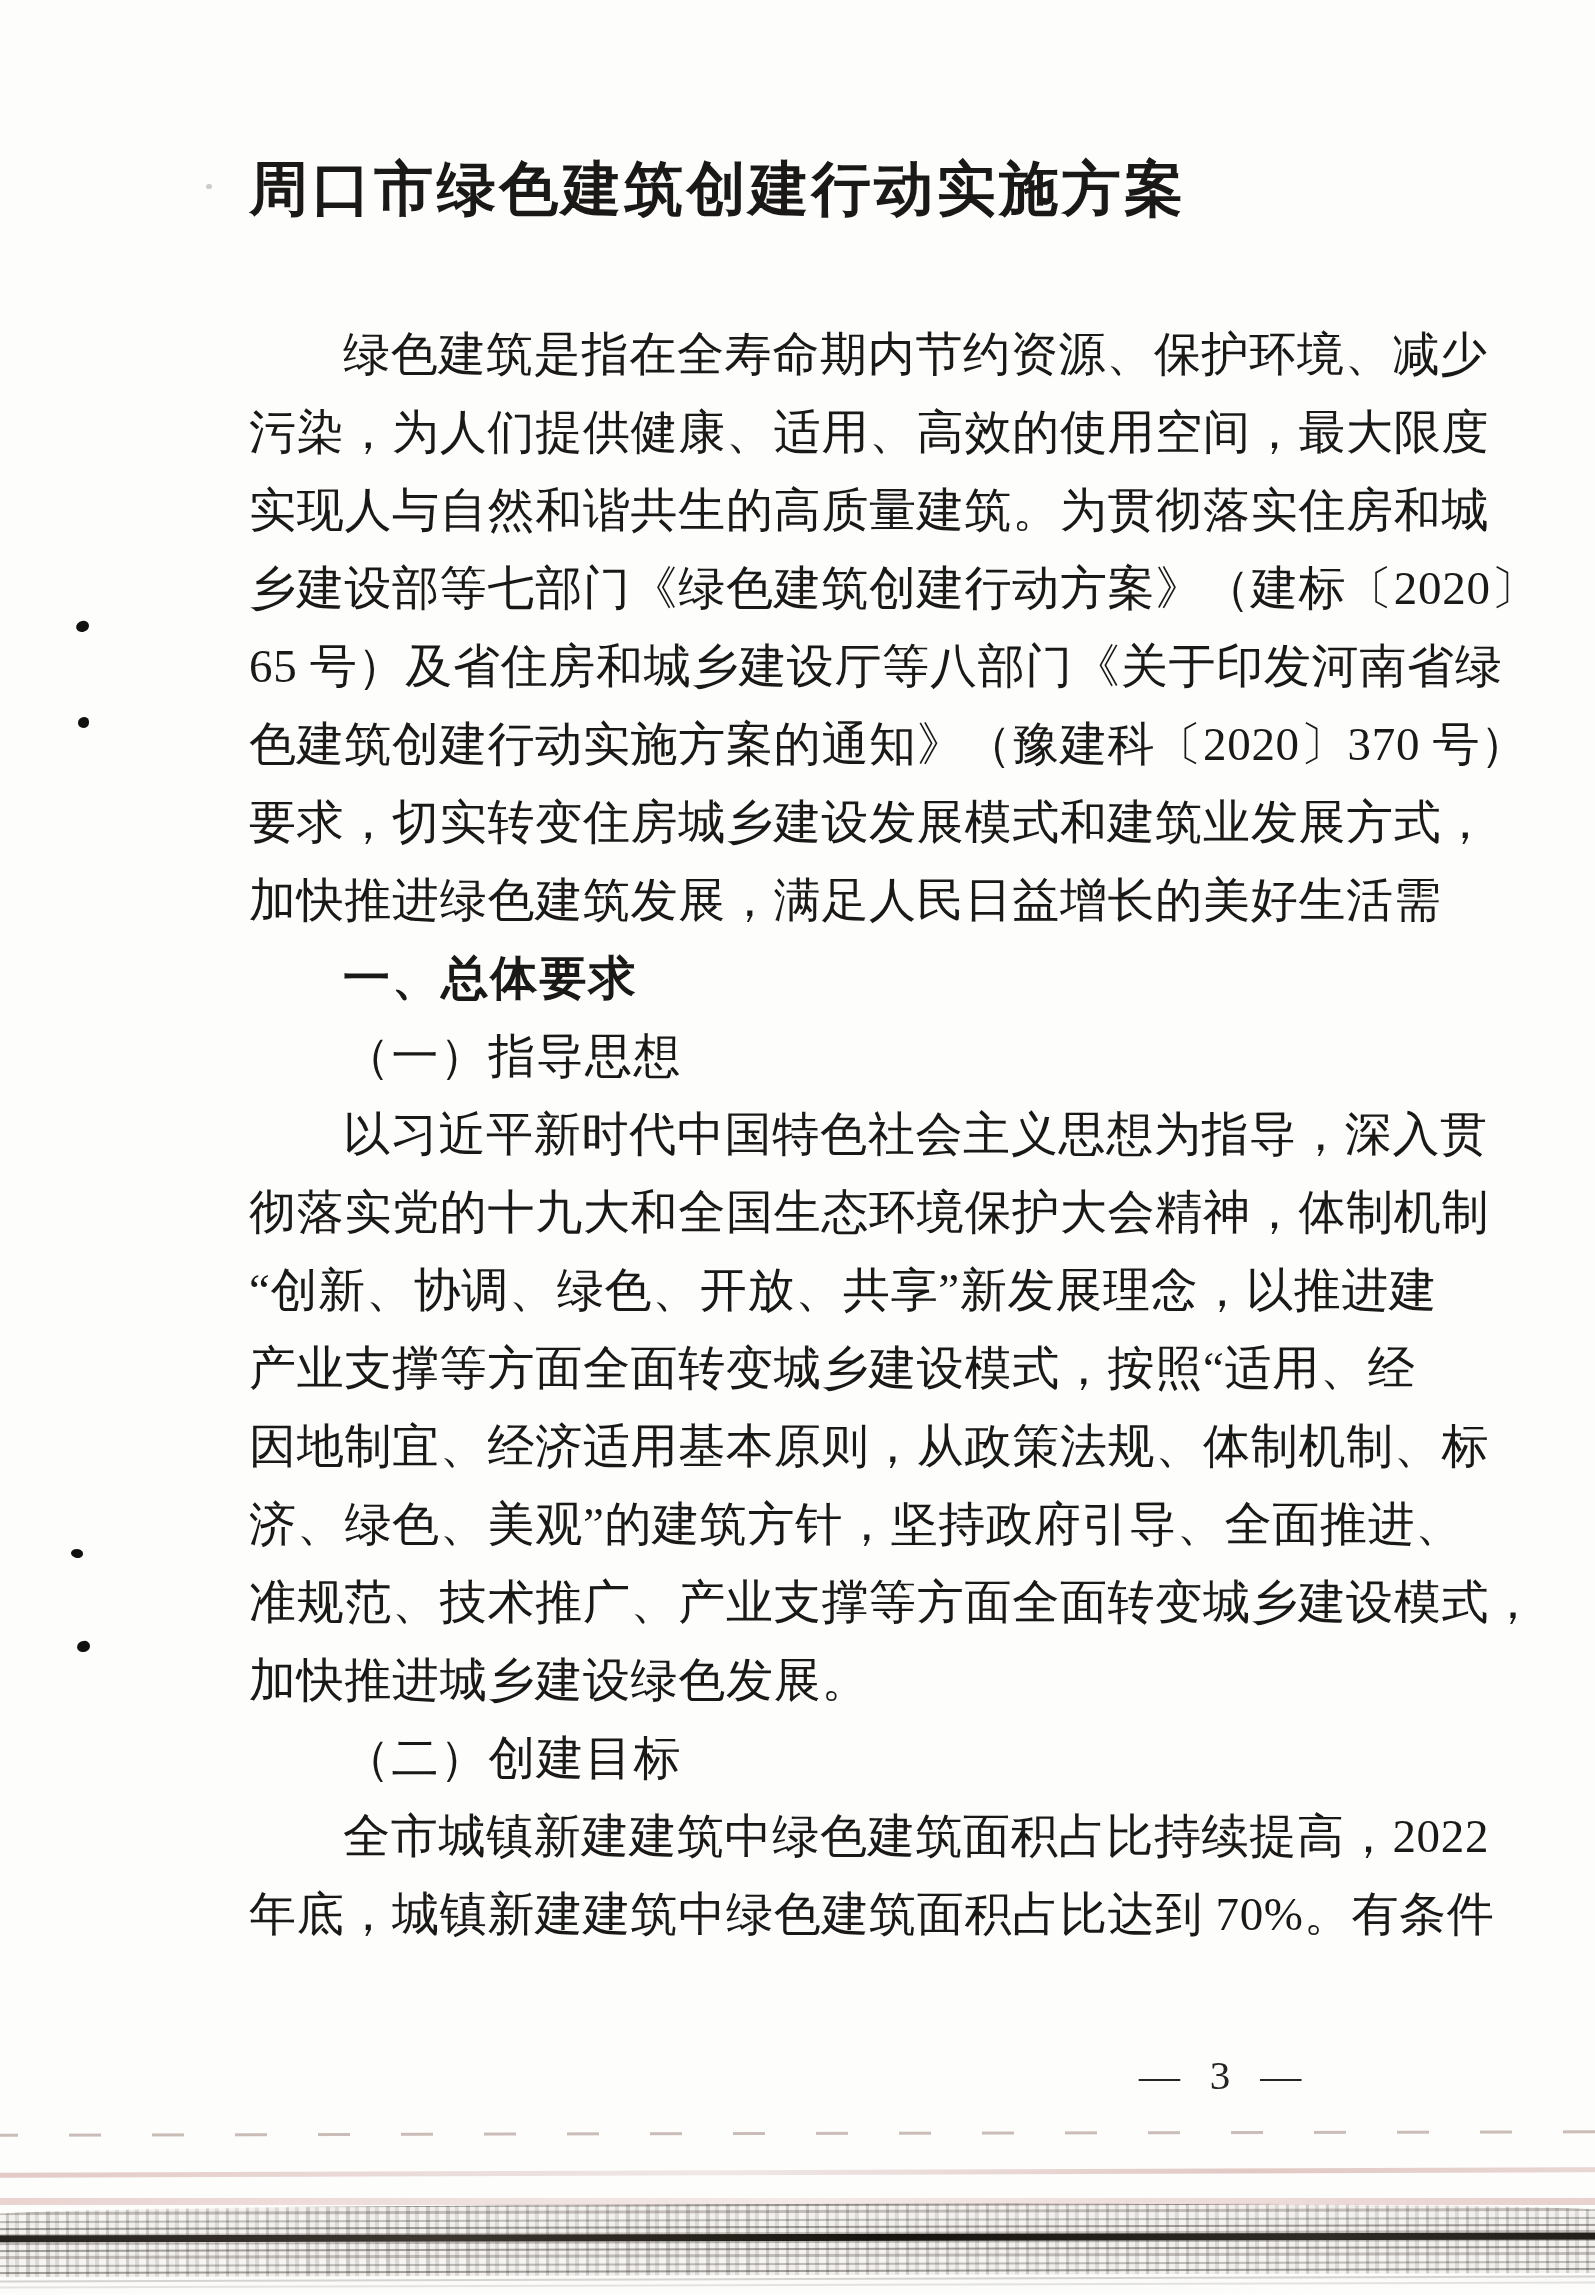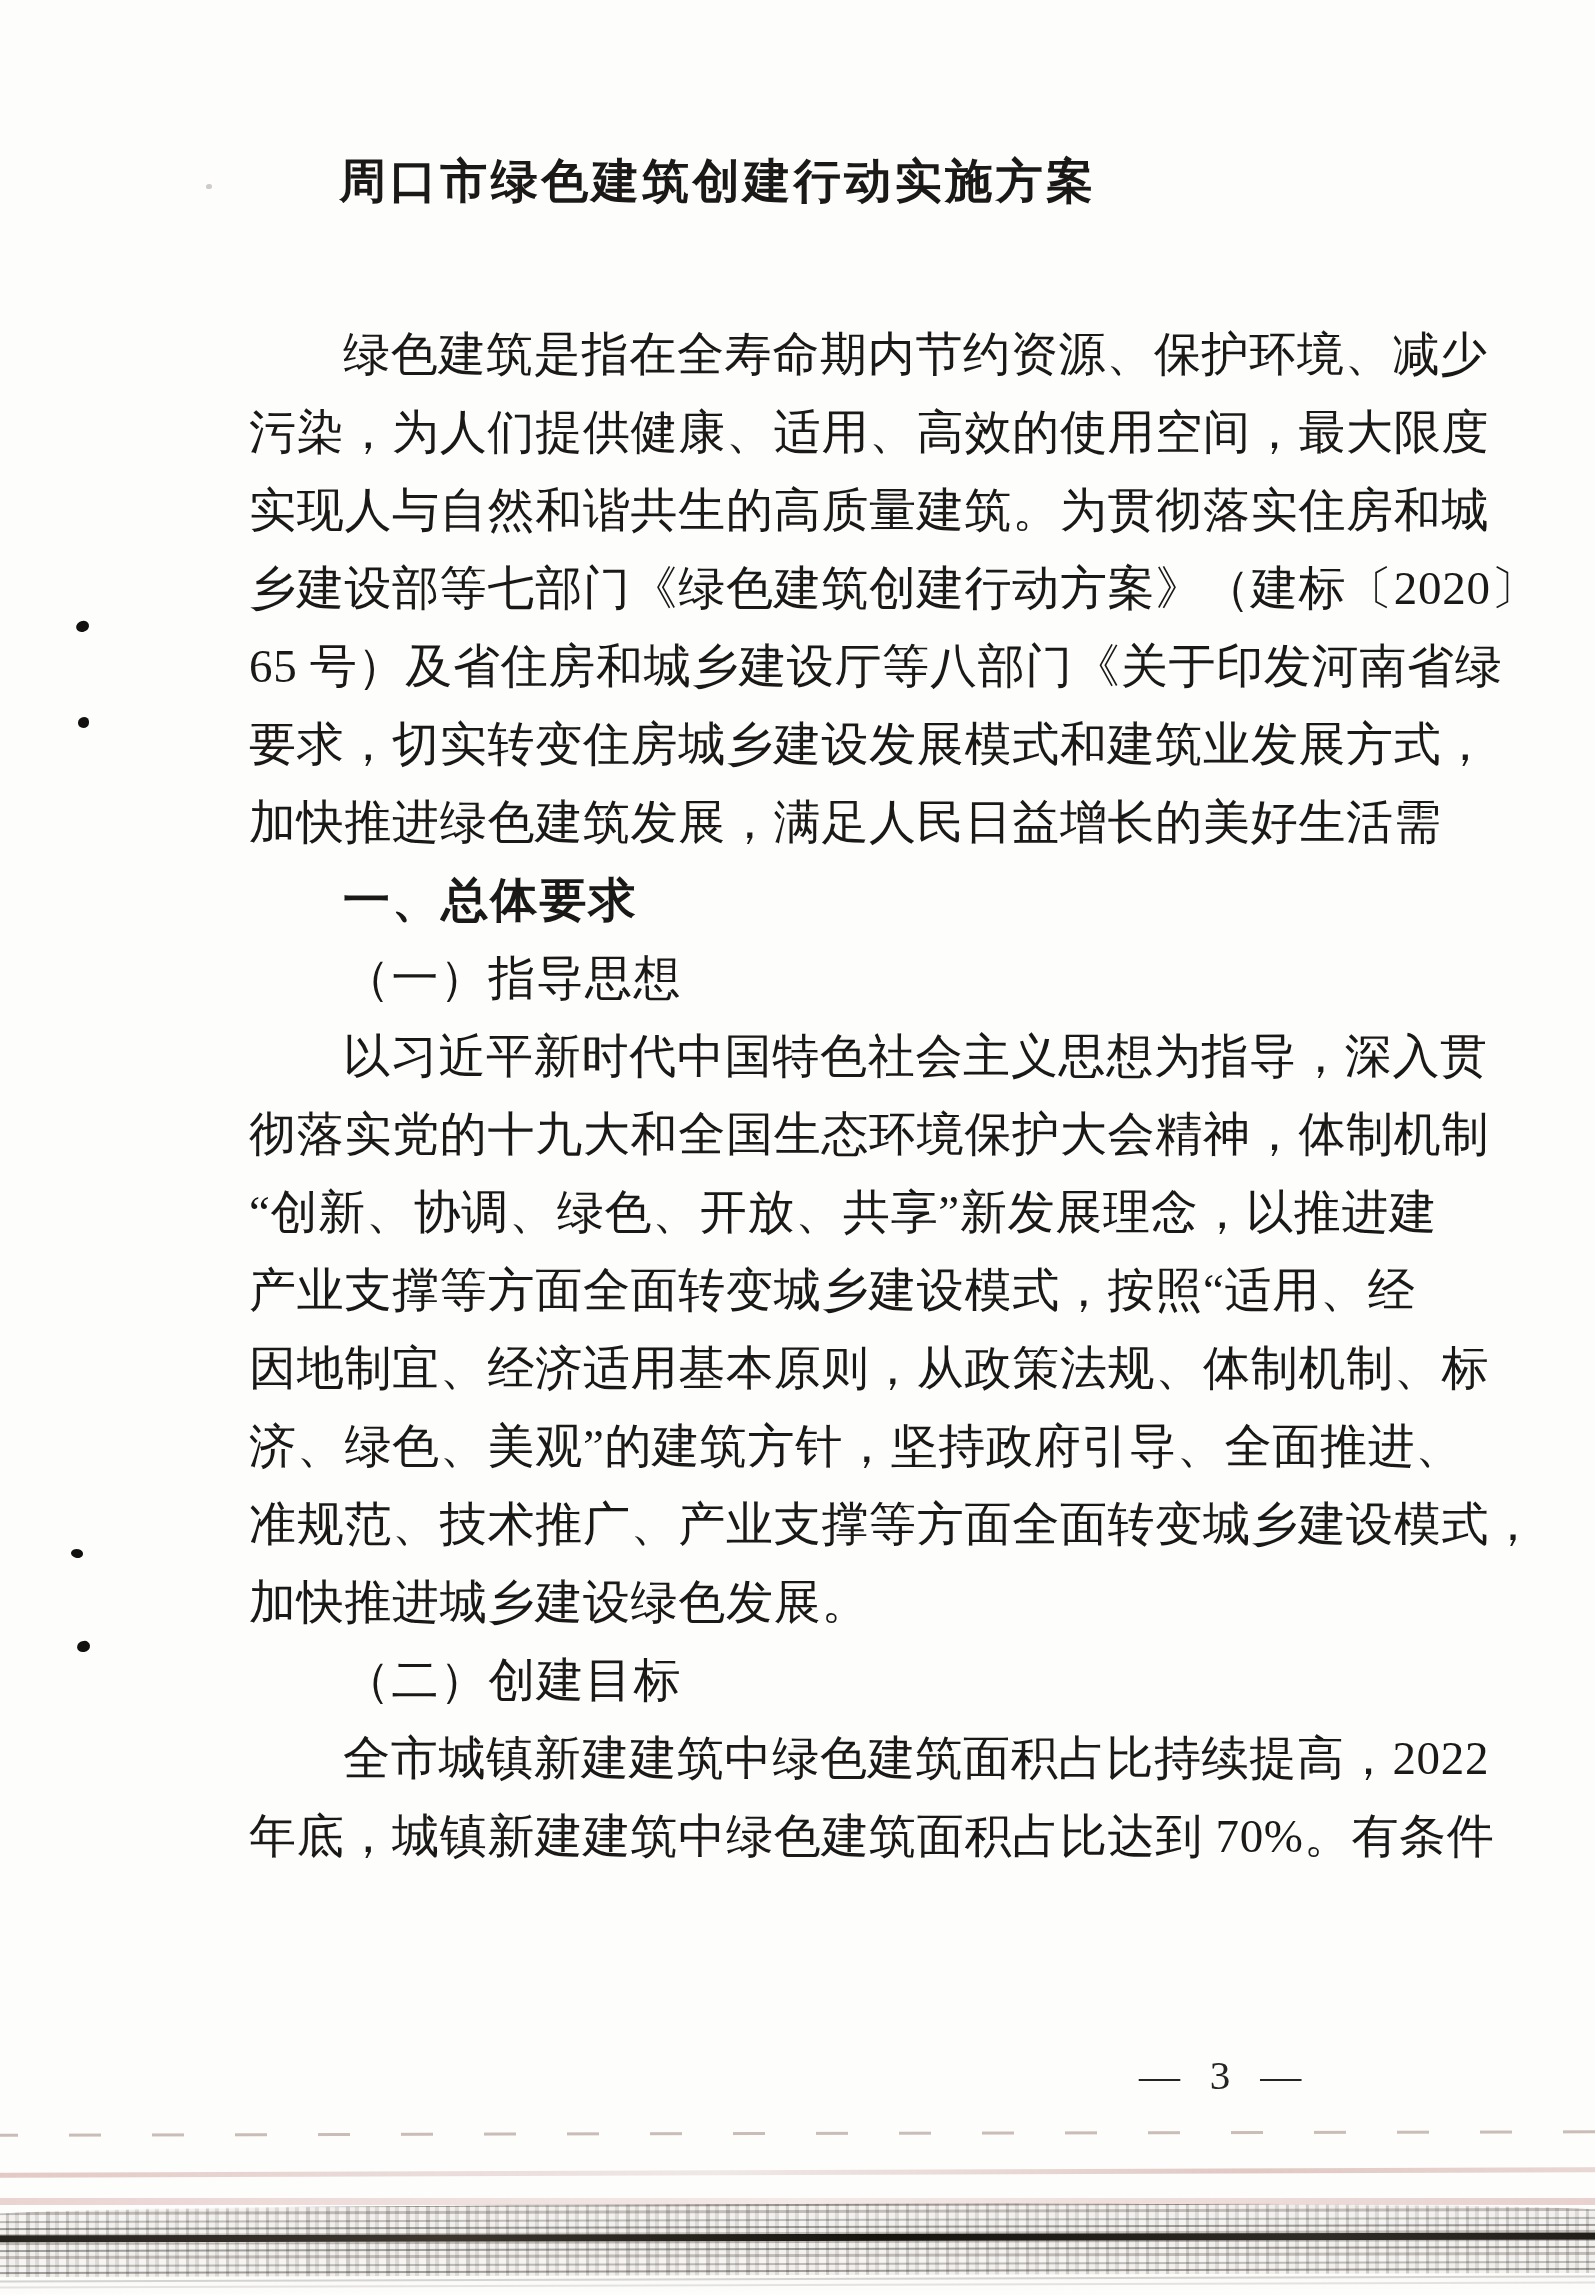--- a/index.html
+++ b/index.html
@@ -9,21 +9,21 @@
     margin:0 auto;
     background:#fdfdfc;
     overflow:hidden;
     color:#1b1917;
     font-family:"Liberation Serif","DejaVu Serif",serif;
   }
   .doc-title{
     position:absolute;
     top:150px;left:0;width:1436px;
     text-align:center;
-    font-size:47px;
+    font-size:59px;
     font-weight:700;
     letter-spacing:3.5px;
     white-space:nowrap;
     font-family:"Liberation Serif","DejaVu Serif",serif;
   }
   .body-block{
     position:absolute;
     left:249px;top:315px;
     width:1148px;
   }
@@ -118,20 +118,21 @@
 <div class="page">
 
   <div class="doc-title">周口市绿色建筑创建行动实施方案</div>
 
   <div class="body-block">
     <div class="line indent">绿色建筑是指在全寿命期内节约资源、保护环境、减少</div>
     <div class="line">污染，为人们提供健康、适用、高效的使用空间，最大限度</div>
     <div class="line">实现人与自然和谐共生的高质量建筑。为贯彻落实住房和城</div>
     <div class="line">乡建设部等七部门《绿色建筑创建行动方案》（建标〔2020〕</div>
     <div class="line">65 号）及省住房和城乡建设厅等八部门《关于印发河南省绿</div>
+    <div class="line">色建筑创建行动实施方案的通知》（豫建科〔2020〕370 号）</div>
     <div class="line">要求，切实转变住房城乡建设发展模式和建筑业发展方式，</div>
     <div class="line">加快推进绿色建筑发展，满足人民日益增长的美好生活需</div>
     <div class="line indent heading">一、总体要求</div>
     <div class="line indent subheading">（一）指导思想</div>
     <div class="line indent">以习近平新时代中国特色社会主义思想为指导，深入贯</div>
     <div class="line">彻落实党的十九大和全国生态环境保护大会精神，体制机制</div>
     <div class="line">“创新、协调、绿色、开放、共享”新发展理念，以推进建</div>
     <div class="line">产业支撑等方面全面转变城乡建设模式，按照“适用、经</div>
     <div class="line">因地制宜、经济适用基本原则，从政策法规、体制机制、标</div>
     <div class="line">济、绿色、美观”的建筑方针，坚持政府引导、全面推进、</div>

